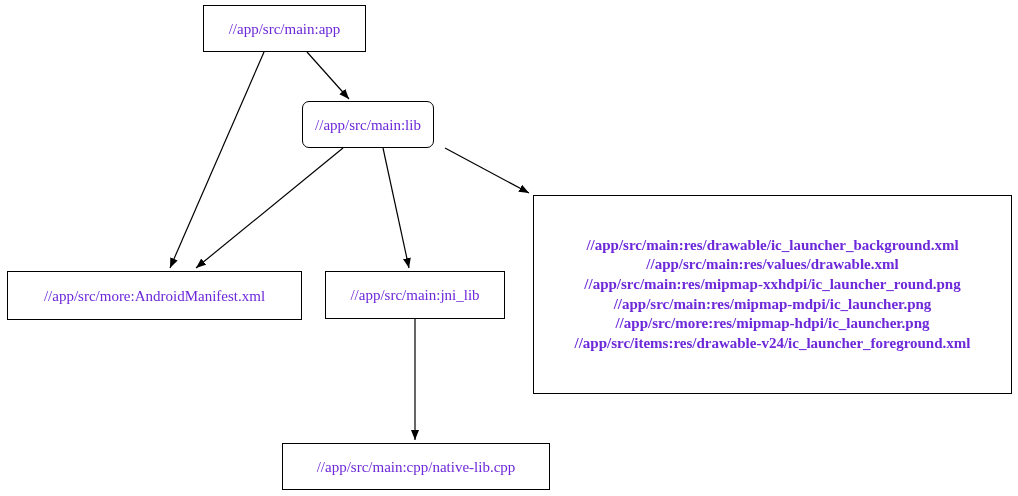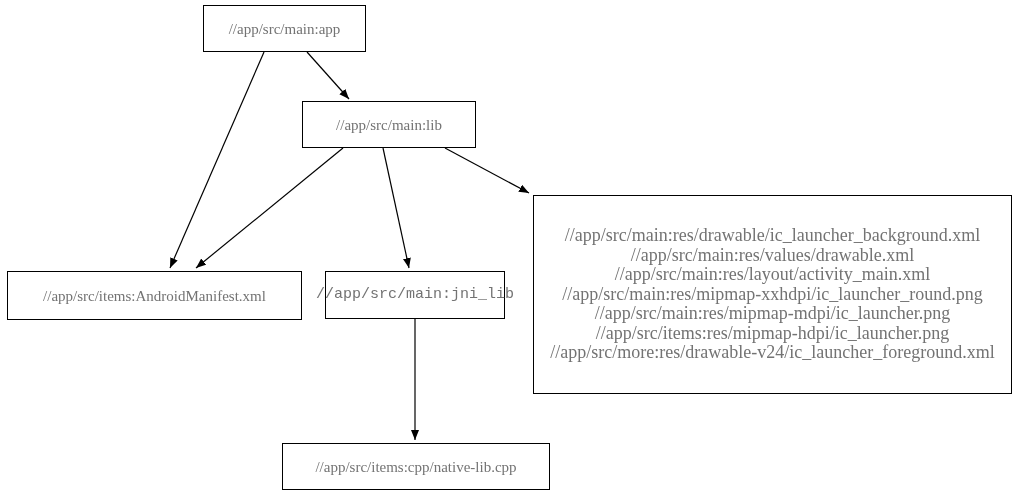--- a/index.html
+++ b/index.html
@@ -6,21 +6,21 @@
     margin: 0;
     padding: 0;
     background: #ffffff;
   }
   #canvas {
     position: relative;
     width: 1018px;
     height: 496px;
     background: #ffffff;
     font-family: "Liberation Serif", "DejaVu Serif", serif;
-    color: #737373;
+    color: #6d28d9;
     overflow: hidden;
   }
   #edges {
     position: absolute;
     left: 0;
     top: 0;
     width: 1018px;
     height: 496px;
   }
   .node {
@@ -33,26 +33,27 @@
     justify-content: center;
     text-align: center;
     font-size: 15px;
     line-height: 1.2;
     white-space: nowrap;
   }
   .node.multiline {
     flex-direction: column;
     justify-content: center;
     line-height: 19.6px;
-    font-size: 18px;
+    font-size: 15px;
+    font-weight: bold;
   }
   #node-app        { left: 203px; top: 5px;   width: 163px; height: 47px; }
-  #node-lib        { left: 302px; top: 101px; width: 174px; height: 47px; }
+  #node-lib        { left: 302px; top: 101px; width: 132px; height: 47px; border-radius: 7px; }
   #node-manifest   { left: 7px;   top: 271px; width: 295px; height: 49px; }
-  #node-jni-lib    { left: 325px; top: 271px; width: 180px; height: 48px; font-family: Liberation Mono, monospace; }
+  #node-jni-lib    { left: 325px; top: 271px; width: 180px; height: 48px; }
   #node-res-group  { left: 533px; top: 195px; width: 479px; height: 199px; }
   #node-native-lib { left: 282px; top: 443px; width: 268px; height: 47px; }
 </style>
 </head>
 <body>
 
 <div id="canvas">
 
   <svg id="edges" viewBox="0 0 1018 496" xmlns="http://www.w3.org/2000/svg">
     <defs>
@@ -70,34 +71,33 @@
 
   <div id="node-app" class="node">
     <span>//app/src/main:app</span>
   </div>
 
   <div id="node-lib" class="node">
     <span>//app/src/main:lib</span>
   </div>
 
   <div id="node-manifest" class="node">
-    <span>//app/src/items:AndroidManifest.xml</span>
+    <span>//app/src/more:AndroidManifest.xml</span>
   </div>
 
   <div id="node-jni-lib" class="node">
     <span>//app/src/main:jni_lib</span>
   </div>
 
   <div id="node-res-group" class="node multiline">
     <span>//app/src/main:res/drawable/ic_launcher_background.xml</span>
     <span>//app/src/main:res/values/drawable.xml</span>
-    <span>//app/src/main:res/layout/activity_main.xml</span>
     <span>//app/src/main:res/mipmap-xxhdpi/ic_launcher_round.png</span>
     <span>//app/src/main:res/mipmap-mdpi/ic_launcher.png</span>
-    <span>//app/src/items:res/mipmap-hdpi/ic_launcher.png</span>
-    <span>//app/src/more:res/drawable-v24/ic_launcher_foreground.xml</span>
+    <span>//app/src/more:res/mipmap-hdpi/ic_launcher.png</span>
+    <span>//app/src/items:res/drawable-v24/ic_launcher_foreground.xml</span>
   </div>
 
   <div id="node-native-lib" class="node">
-    <span>//app/src/items:cpp/native-lib.cpp</span>
+    <span>//app/src/main:cpp/native-lib.cpp</span>
   </div>
 
 </div>
 
 </body></html>

